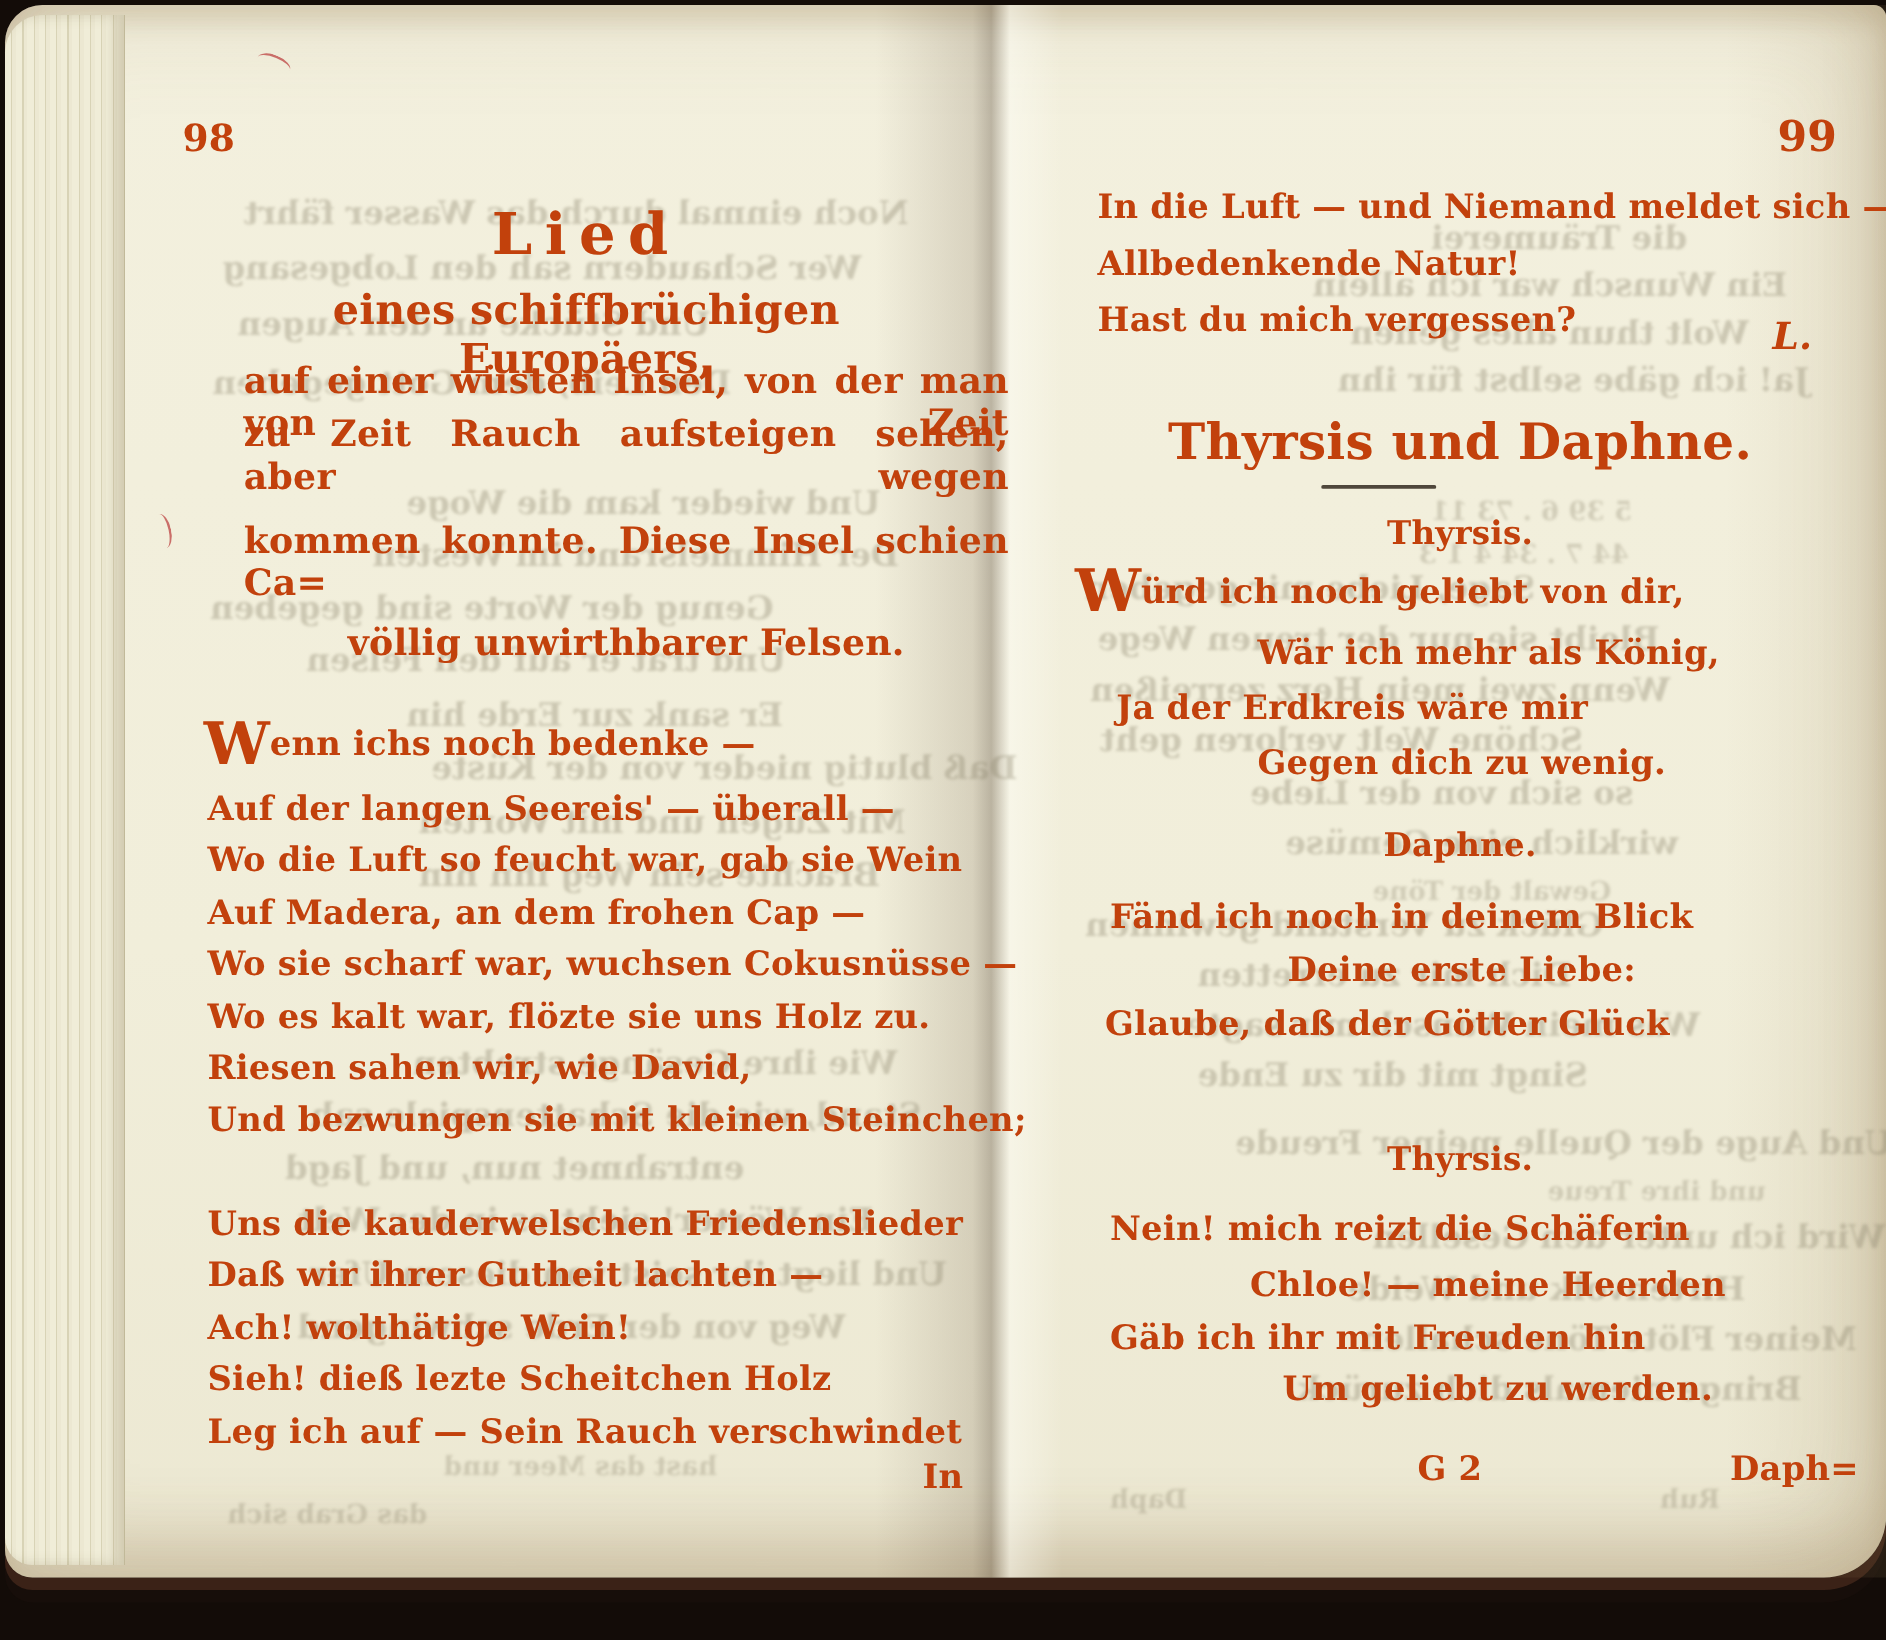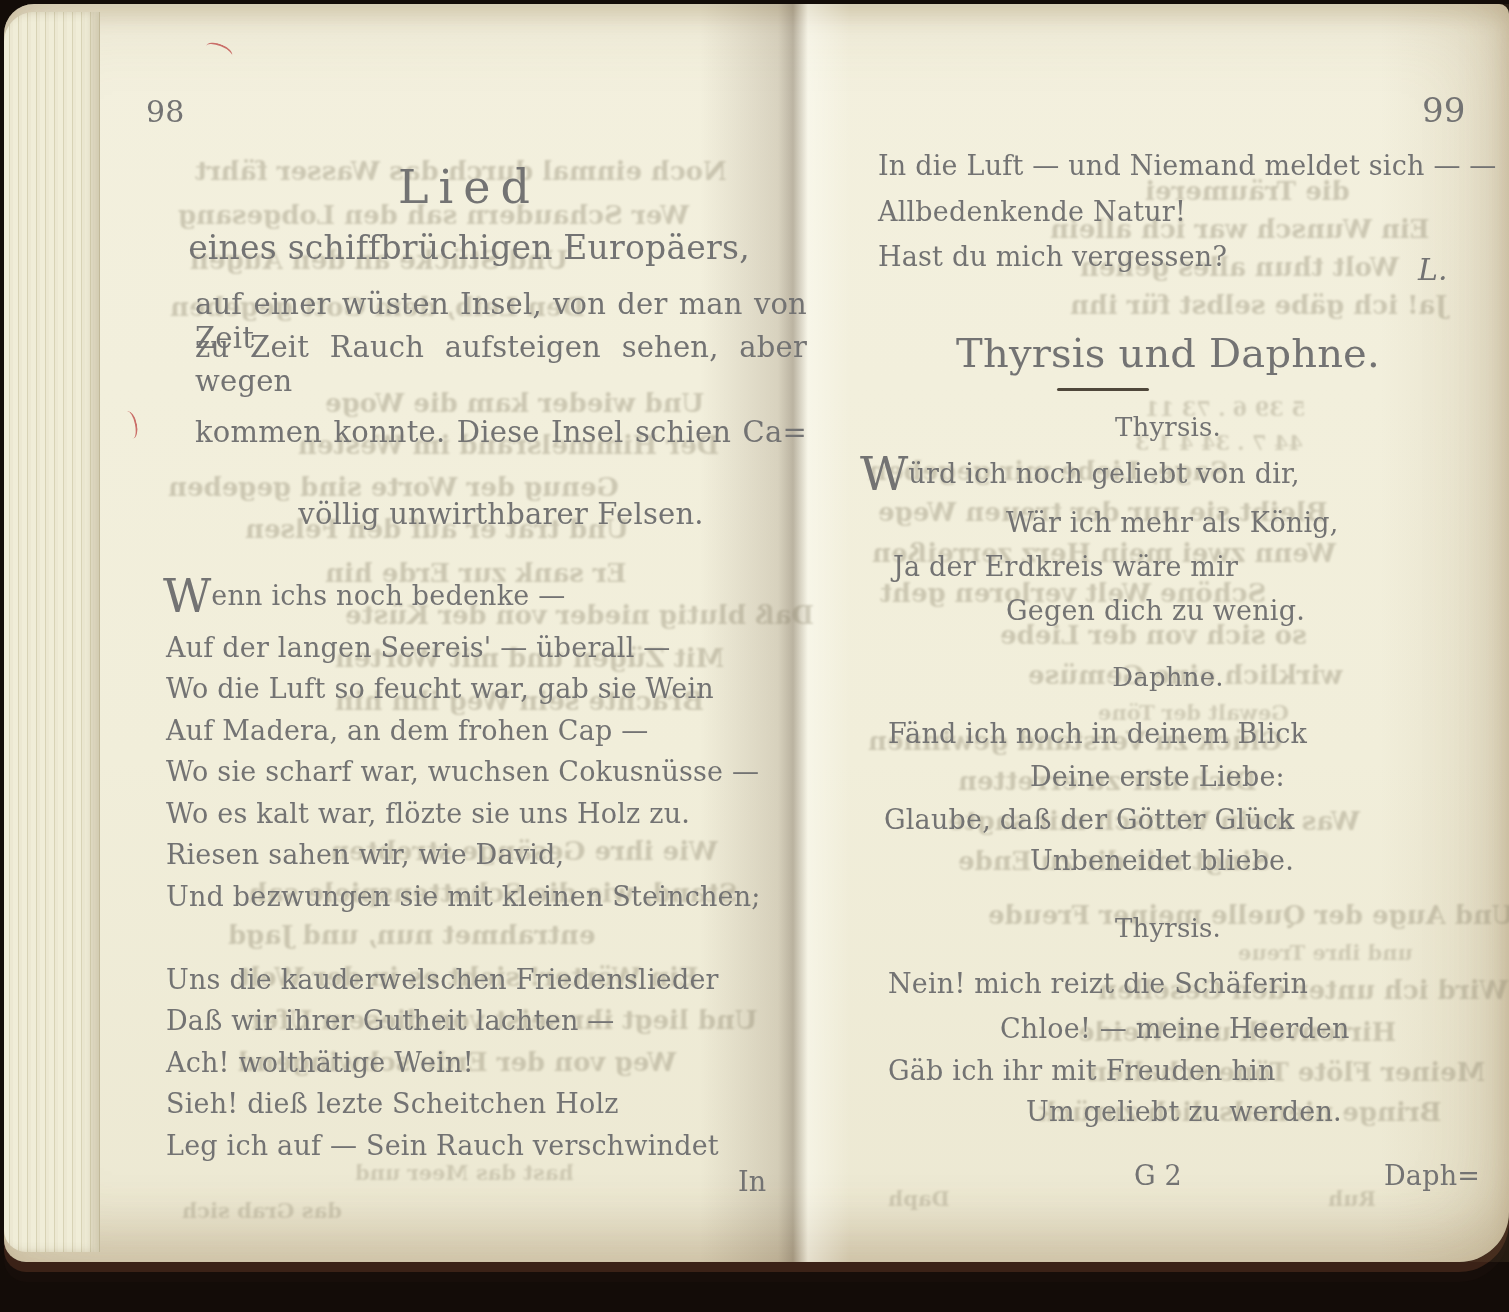--- a/index.html
+++ b/index.html
@@ -14,21 +14,21 @@
                       inset 0 14px 18px rgba(150,125,80,.20);}
   .fore-edge{position:absolute;left:4px;top:12px;width:96px;height:1240px;
            border-radius:30px 0 0 22px;
            background:repeating-linear-gradient(90deg,#f0edd8 0 5px,#d8d3b6 5px 6px,#ece8d2 6px 9px);
            box-shadow:inset -8px 0 10px rgba(120,100,60,.25);}
   .gutter{position:absolute;left:700px;top:4px;width:150px;height:1258px;
            background:linear-gradient(90deg,rgba(80,58,36,0) 0%,rgba(80,58,36,.16) 52%,
               rgba(60,42,26,.30) 62%,rgba(255,255,248,.45) 72%,rgba(80,58,36,0) 100%);}
   .right-shade{position:absolute;left:1380px;top:4px;width:129px;height:1258px;
            background:linear-gradient(90deg,rgba(150,125,80,0),rgba(150,125,80,.14));}
-  .t{position:absolute;color:#737373;font-weight:400;white-space:nowrap;letter-spacing:.2px;}
+  .t{position:absolute;color:#c2410c;font-weight:700;white-space:nowrap;letter-spacing:.2px;}
   .f27{font-size:27px;} .f26{font-size:26px;} .f29{font-size:29px;margin-left:32px;}
   .f30{font-size:30px;} .f33{font-size:33px;} .f34{font-size:34px;}
   .f40{font-size:40px;} .f46{font-size:46px;letter-spacing:10px;}
   .ctr{text-align:center;white-space:normal;}
   .jst{text-align:justify;text-align-last:justify;white-space:normal;}
   .init{font-size:47px;line-height:0;vertical-align:-7px;letter-spacing:0;}
   .script{font-style:italic;font-size:30px;}
   .rule{position:absolute;height:3px;background:#33291f;border-radius:2px;opacity:.85;}
   .g{position:absolute;font-weight:700;white-space:nowrap;color:#8f8870;opacity:.38;
      filter:blur(1.2px);transform:scaleX(-1);font-size:26px;}
@@ -129,21 +129,20 @@
   <div class="t f26 ctr" style="left:898px;top:412px;width:540px">Thyrsis.</div>
   <div class="t f27" style="left:860px;top:458px"><span class="init">W</span><span>ürd ich noch geliebt von dir,</span></div>
   <div class="t f27" style="left:1006px;top:507px">Wär ich mehr als König,</div>
   <div class="t f27" style="left:893px;top:551px">Ja der Erdkreis wäre mir</div>
   <div class="t f27" style="left:1006px;top:595px">Gegen dich zu wenig.</div>
 
   <div class="t f26 ctr" style="left:898px;top:662px;width:540px">Daphne.</div>
   <div class="t f27" style="left:888px;top:718px">Fänd ich noch in deinem Blick</div>
   <div class="t f27" style="left:1030px;top:761px">Deine erste Liebe:</div>
   <div class="t f27" style="left:884px;top:804px">Glaube, daß der Götter Glück</div>
-  <div class="t f27" style="left:1030px;top:845px">Unbeneidet bliebe.</div>
 
   <div class="t f26 ctr" style="left:898px;top:913px;width:540px">Thyrsis.</div>
   <div class="t f27" style="left:888px;top:968px">Nein! mich reizt die Schäferin</div>
   <div class="t f27" style="left:888px;top:1055px">Gäb ich ihr mit Freuden hin</div>
   <div class="t f27" style="left:1000px;top:1013px">Chloe! — meine Heerden</div>
   <div class="t f27" style="left:1026px;top:1096px">Um geliebt zu werden.</div>
 
   <div class="t f27" style="left:1134px;top:1160px">G 2</div>
   <div class="t f27" style="left:1384px;top:1160px">Daph=</div>
 </div>

